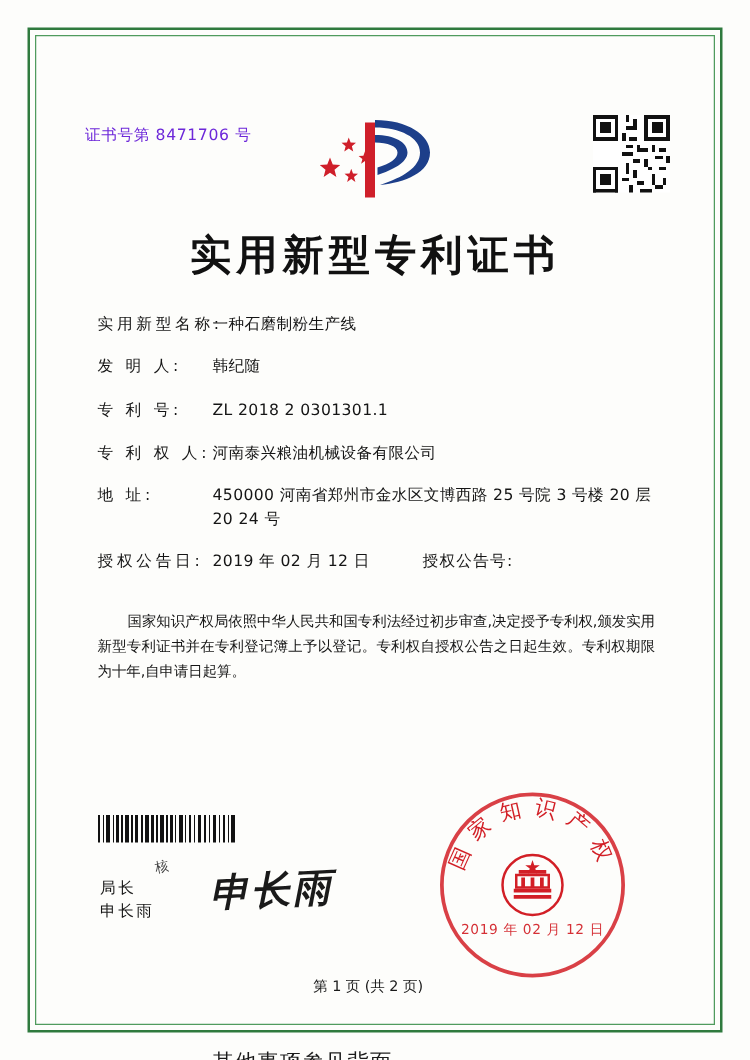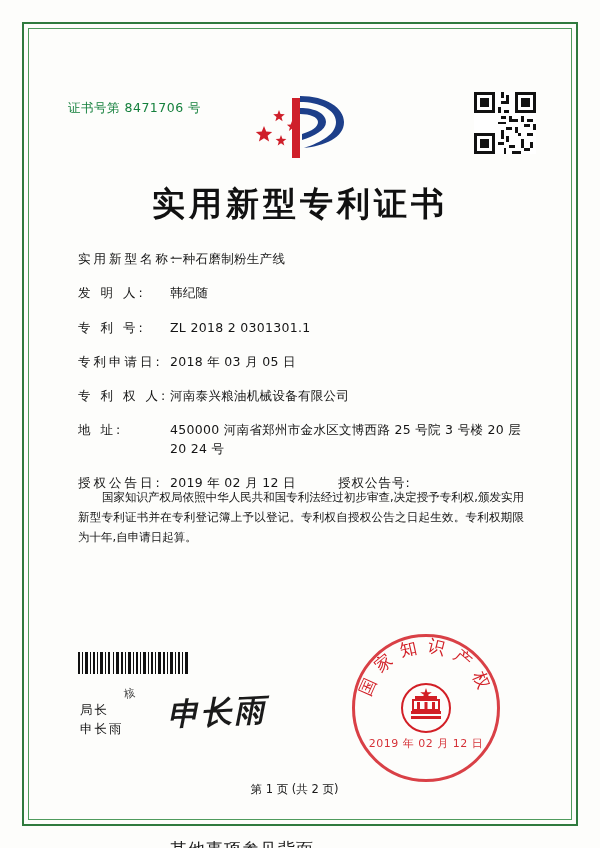--- a/index.html
+++ b/index.html
@@ -36,21 +36,21 @@
     width: 544px;
     height: 792px;
     border: 1px solid #4f9b5d;
     box-sizing: border-box;
   }
   .cert-no {
     position: absolute;
     left: 68px; top: 100px;
     font-size: 12.5px;
     letter-spacing: 0.5px;
-    color: #15803d;
+    color: #6d28d9;
   }
   .qr {
     position: absolute;
     right: 64px; top: 92px;
     width: 62px; height: 62px;
   }
   .logo {
     position: absolute;
     left: 248px; top: 88px;
     width: 104px; height: 78px;
@@ -283,24 +283,20 @@
     </div>
     <div class="field-row">
       <div class="field-label">发 明 人:</div>
       <div class="field-value">韩纪随</div>
     </div>
     <div class="field-row">
       <div class="field-label">专 利 号:</div>
       <div class="field-value">ZL 2018 2 0301301.1</div>
     </div>
     <div class="field-row">
-      <div class="field-label">专利申请日:</div>
-      <div class="field-value">2018 年 03 月 05 日</div>
-    </div>
-    <div class="field-row">
       <div class="field-label">专 利 权 人:</div>
       <div class="field-value">河南泰兴粮油机械设备有限公司</div>
     </div>
     <div class="field-row">
       <div class="field-label">地 址:</div>
       <div class="field-value">450000 河南省郑州市金水区文博西路 25 号院 3 号楼 20 层 20 24 号</div>
     </div>
     <div class="field-row inline-two">
       <div class="field-label">授权公告日:</div>
       <div class="field-value">2019 年 02 月 12 日</div>

